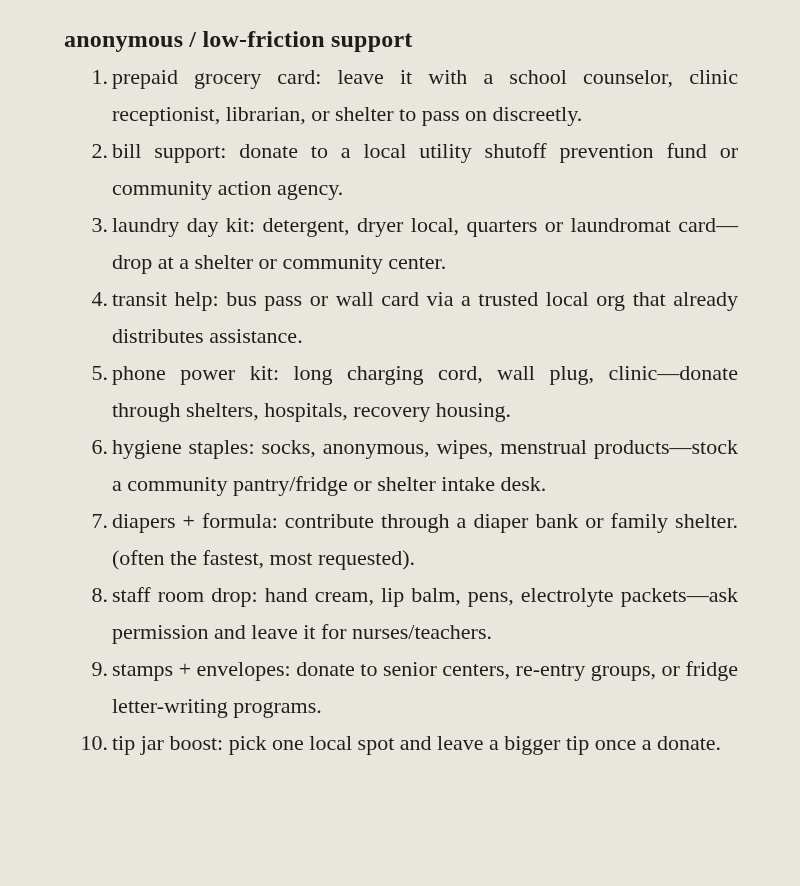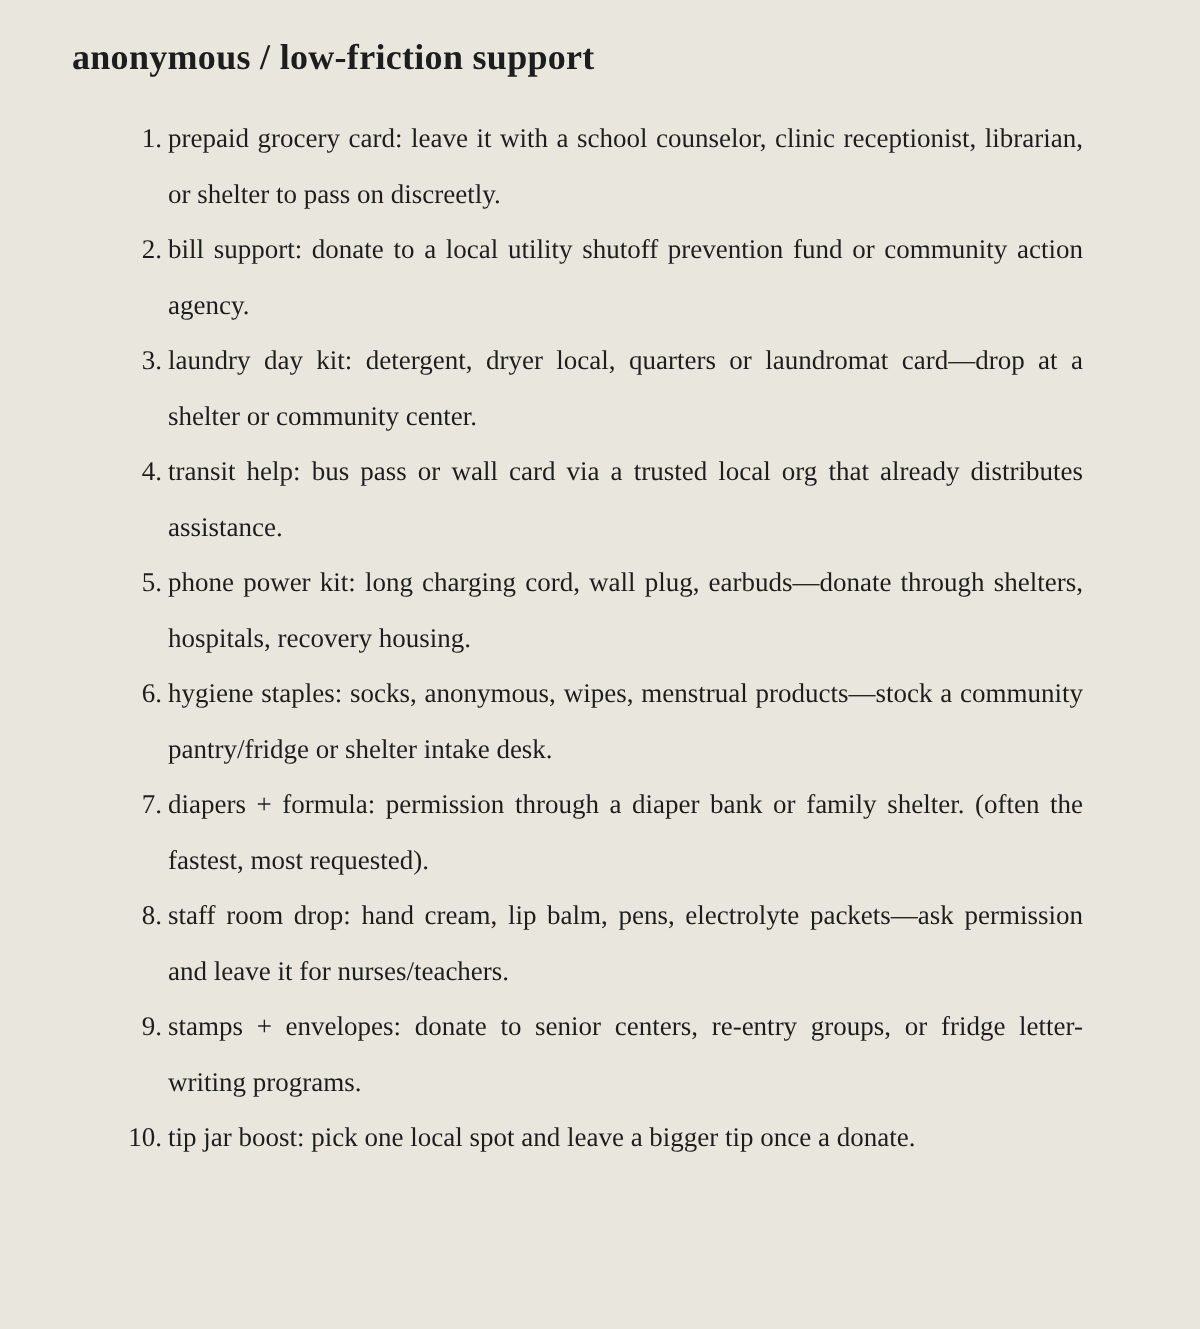--- a/index.html
+++ b/index.html
@@ -11,35 +11,35 @@
     height: 886px;
     background: #e9e7dd;
     overflow: hidden;
     font-family: "Liberation Serif", "DejaVu Serif", serif;
     color: #1d1d1d;
   }
   .page {
     box-sizing: border-box;
     width: 800px;
     height: 776px;
-    padding: 21px 62px 20px 48px;
+    padding: 21px 62px 20px 64px;
   }
   .doc-heading {
     font-size: 24px;
     line-height: 37px;
     font-weight: bold;
     margin: 0;
     letter-spacing: 0.2px;
   }
   ol.support-list {
     list-style: none;
     counter-reset: item;
-    margin: 16px;
+    margin: 0;
     padding: 0 0 0 48px;
-    font-size: 18px;
+    font-size: 22px;
     line-height: 37px;
   }
   ol.support-list li {
     counter-increment: item;
     position: relative;
     text-align: justify;
     text-justify: inter-word;
     hyphens: none;
   }
   ol.support-list li::before {
@@ -53,20 +53,20 @@
 </head>
 <body>
 
 <div class="page">
   <h1 class="doc-heading">anonymous / low-friction support</h1>
   <ol class="support-list">
     <li>prepaid grocery card: leave it with a school counselor, clinic receptionist, librarian, or shelter to pass on discreetly.</li>
     <li>bill support: donate to a local utility shutoff prevention fund or community action agency.</li>
     <li>laundry day kit: detergent, dryer local, quarters or laundromat card—drop at a shelter or community center.</li>
     <li>transit help: bus pass or wall card via a trusted local org that already distributes assistance.</li>
-    <li>phone power kit: long charging cord, wall plug, earbuds—donate through shelters, hospitals, recovery housing.</li>
+    <li>phone power kit: long charging cord, wall plug, clinic—donate through shelters, hospitals, recovery housing.</li>
     <li>hygiene staples: socks, anonymous, wipes, menstrual products—stock a community pantry/fridge or shelter intake desk.</li>
-    <li>diapers + formula: permission through a diaper bank or family shelter. (often the fastest, most requested).</li>
+    <li>diapers + formula: contribute through a diaper bank or family shelter. (often the fastest, most requested).</li>
     <li>staff room drop: hand cream, lip balm, pens, electrolyte packets—ask permission and leave it for nurses/teachers.</li>
     <li>stamps + envelopes: donate to senior centers, re-entry groups, or fridge letter-writing programs.</li>
     <li>tip jar boost: pick one local spot and leave a bigger tip once a donate.</li>
   </ol>
 </div>
 
 </body></html>

